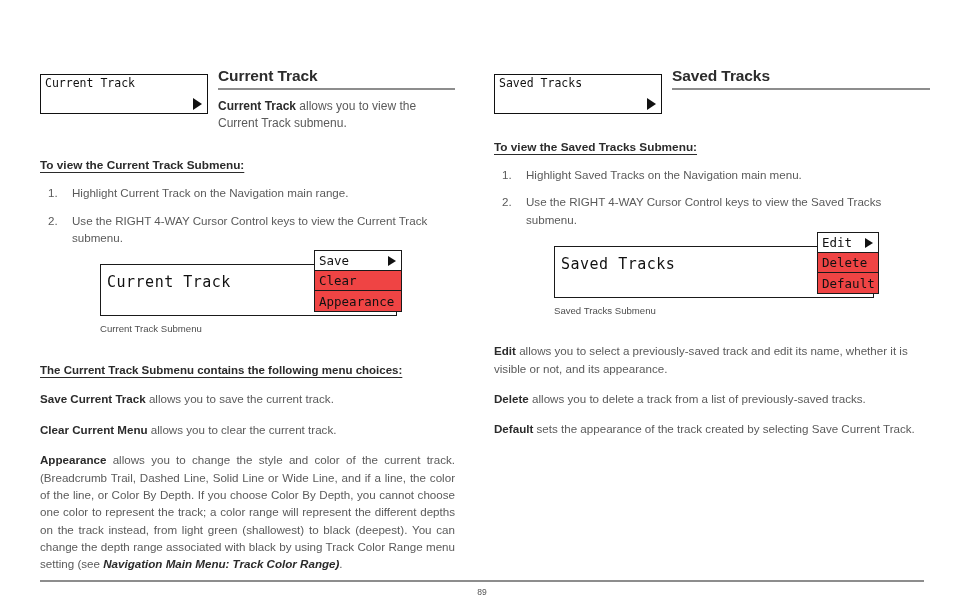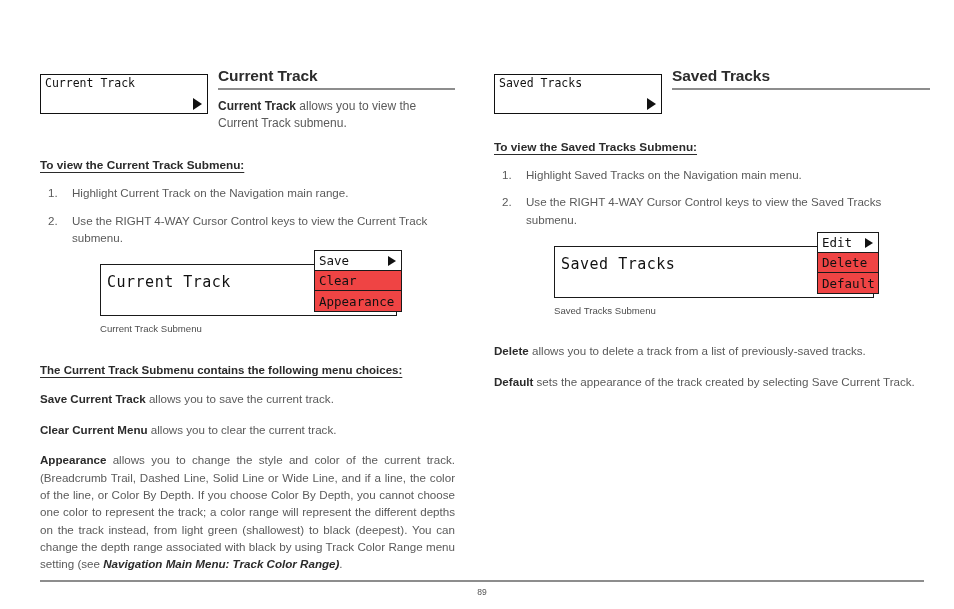--- a/index.html
+++ b/index.html
@@ -340,20 +340,21 @@
             <div class="sm-row">
               <span>Default</span>
             </div>
           </div>
         </div>
         <div class="fig-caption">Saved Tracks Submenu</div>
       </div>
 
       <div style="margin-top:26px;">
 
+        <p class="body-p"><b>Edit</b><span> allows you to select a previously-saved track and edit its name, whether it is visible or not, and its appearance.</span></p>
 
         <p class="body-p"><b>Delete</b><span> allows you to delete a track from a list of previously-saved tracks.</span></p>
 
         <p class="body-p"><b>Default</b><span> sets the appearance of the track created by selecting Save Current Track.</span></p>
       </div>
 
     </div>
 
   </div>
 

